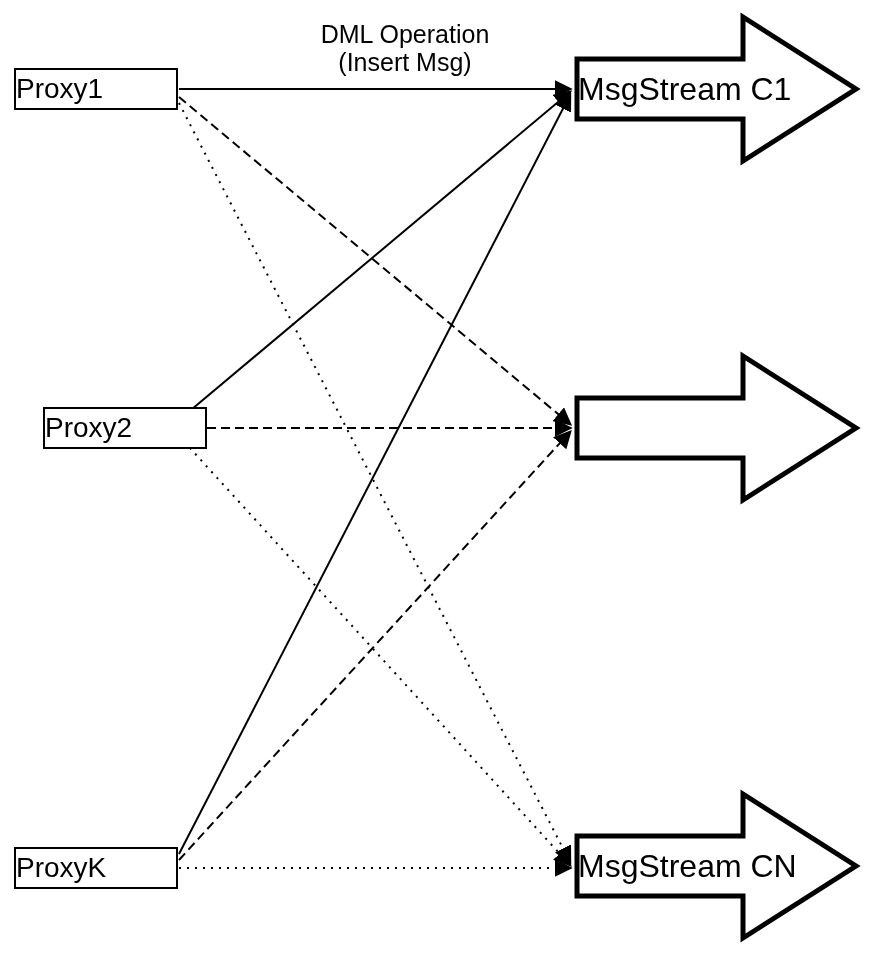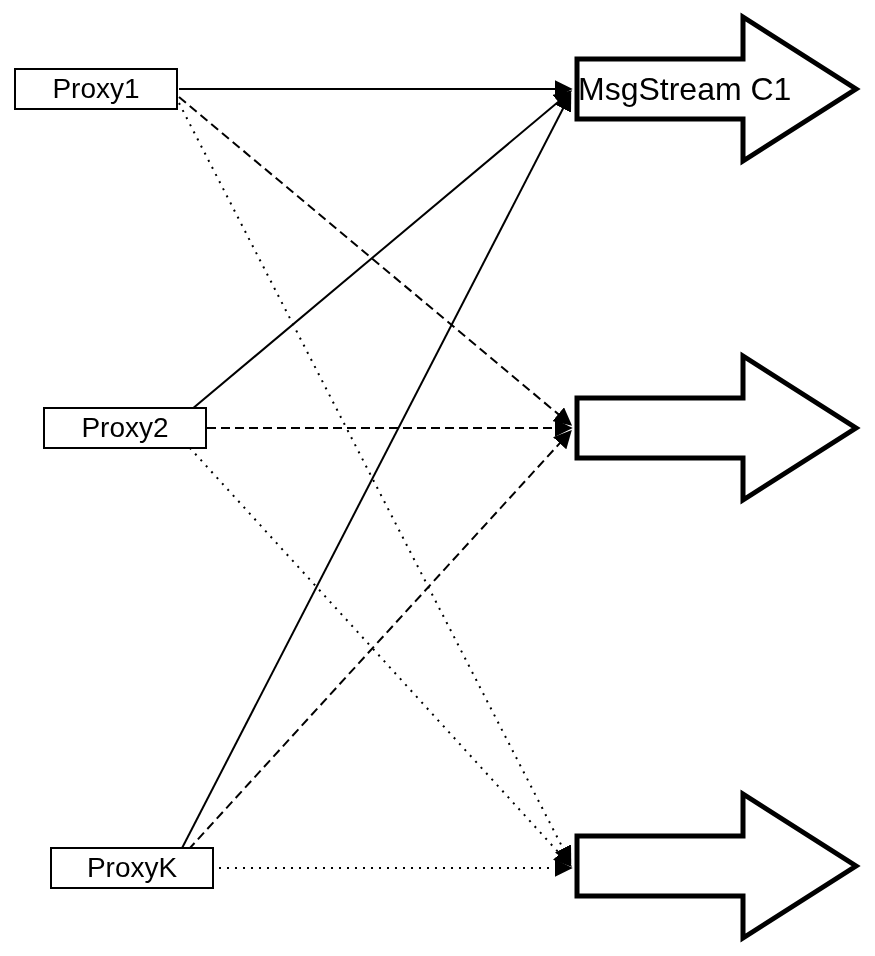--- a/index.html
+++ b/index.html
@@ -39,21 +39,21 @@
   .proxy-box {
     position: absolute;
     left: 14px;
     width: 164px;
     height: 42px;
     box-sizing: border-box;
     border: 2px solid #000000;
     background: #ffffff;
     display: flex;
     align-items: center;
-    justify-content: center;
+    justify-content: flex-start;
     font-size: 28px;
     line-height: 1;
   }
   .stream-label {
     position: absolute;
     left: 578px;
     width: 278px;
     font-size: 32px;
     line-height: 30px;
   }
@@ -97,26 +97,31 @@
       <line class="edge dashed" x1="179" y1="860" x2="570" y2="432" marker-end="url(#arrowhead)"></line>
     </g>
 
     <g>
       <line class="edge dotted" x1="179" y1="103" x2="570" y2="862" marker-end="url(#arrowhead)"></line>
       <line class="edge dotted" x1="179" y1="436" x2="570" y2="865" marker-end="url(#arrowhead)"></line>
       <line class="edge dotted" x1="179" y1="868" x2="570" y2="868" marker-end="url(#arrowhead)"></line>
     </g>
   </svg>
 
+  <div class="dml-label">
+    <div>DML Operation</div>
+    <div>(Insert Msg)</div>
+  </div>
 
   <div class="proxy-box" style="top:68px;">
     <span>Proxy1</span>
   </div>
   <div class="proxy-box" style="top:407px;margin-left:29px;">
     <span>Proxy2</span>
   </div>
-  <div class="proxy-box" style="top:847px;margin-left:36px;">
+  <div class="proxy-box" style="top:847px;">
     <span>ProxyK</span>
   </div>
 
   <div class="stream-label" style="top:74px;">MsgStream C1</div>
+  <div class="stream-label" style="top:851px;">MsgStream CN</div>
 
 </div>
 
 </body></html>

